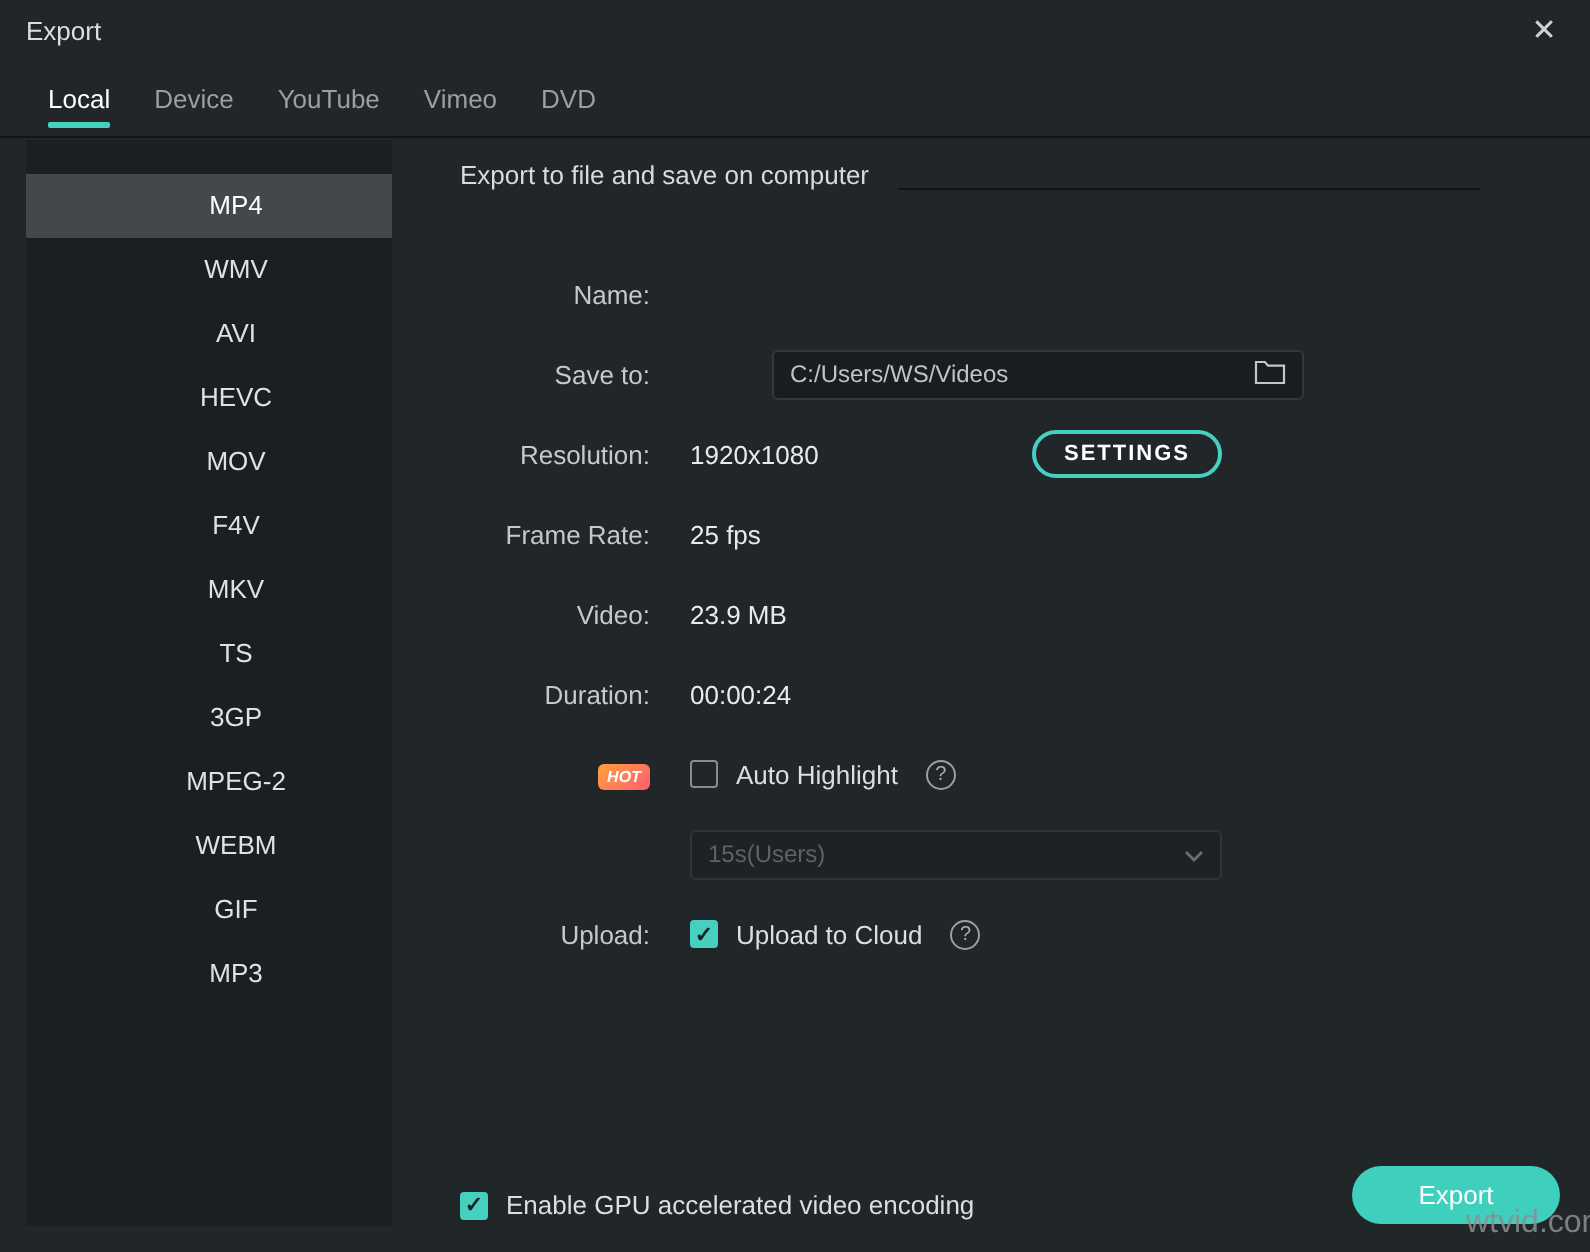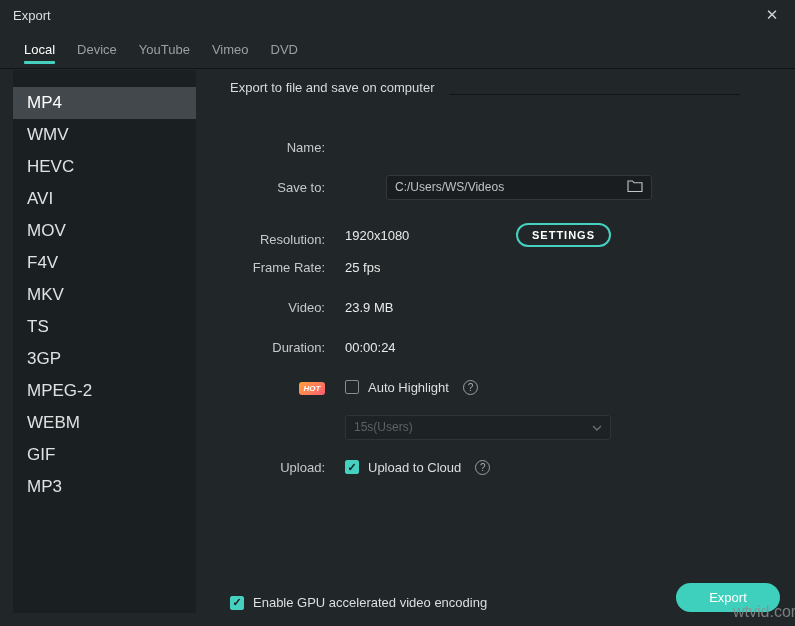--- a/index.html
+++ b/index.html
@@ -33,22 +33,22 @@
   .tab.active{ color:#ffffff; }
   .tab.active::after{
     content:""; position:absolute; left:0; right:0; bottom:4px;
     height:3px; background:#45d0c0; border-radius:1px;
   }
   .sidebar{
     position:absolute; left:13px; top:70px; width:183px; height:543px;
     background:#1a1f21; padding-top:17px;
   }
   .fmt{
-    height:32px; line-height:32px; padding-left:14px;
-    font-size:17px; color:#dfe1e2; cursor:default;
+    height:32px; line-height:32px; padding-left:27px;
+    font-size:13px; color:#dfe1e2; cursor:default;text-align:center;
   }
   .fmt.selected{ background:#42484c; color:#ffffff; }
 
   .main{ position:absolute; left:230px; top:0; width:510px; }
   .section-head{
     position:absolute; left:0; top:80px; width:510px;
     display:flex; align-items:flex-end;
   }
   .section-head .txt{ font-size:13px; color:#d8dadb; white-space:nowrap; }
   .section-head .rule{ flex:1; height:1px; background:#121517; margin-left:14px; }
@@ -56,21 +56,21 @@
   .row{
     position:absolute; left:0; width:510px; height:40px;
     display:flex; align-items:center;
   }
   .row .lab{
     width:95px; text-align:right; font-size:13px; color:#c6c9ca; flex:none;
   }
   .row .content{
     margin-left:20px; width:266px; display:flex; align-items:center;
   }
-  .r-name{ top:127px; } .r-save{ top:167px;gap:41px; } .r-res{ top:207px;align-items:flex-end; }
+  .r-name{ top:127px; } .r-save{ top:167px;gap:41px; } .r-res{ top:207px; }
   .r-fps{ top:247px; } .r-size{ top:287px; } .r-dur{ top:327px; }
   .r-hl{ top:367px; } .r-preset{ top:407px; } .r-upload{ top:447px; }
 
   .text-input{
     width:266px; height:25px; background:#1b2022;
     border:1px solid #45d0c0; border-radius:3px;
     display:flex; align-items:center; padding:0 8px;
     font-size:13px; color:#f0f2f2;
   }
   .caret{ display:inline-block; width:1px; height:14px; background:#e9ebeb; margin-left:1px; }
@@ -150,22 +150,22 @@
   <div class="tab active">Local</div>
   <div class="tab">Device</div>
   <div class="tab">YouTube</div>
   <div class="tab">Vimeo</div>
   <div class="tab">DVD</div>
 </div>
 
 <div class="sidebar">
   <div class="fmt selected">MP4</div>
   <div class="fmt">WMV</div>
+  <div class="fmt">AVI</div>
   <div class="fmt">HEVC</div>
-  <div class="fmt">AVI</div>
   <div class="fmt">MOV</div>
   <div class="fmt">F4V</div>
   <div class="fmt">MKV</div>
   <div class="fmt">TS</div>
   <div class="fmt">3GP</div>
   <div class="fmt">MPEG-2</div>
   <div class="fmt">WEBM</div>
   <div class="fmt">GIF</div>
   <div class="fmt">MP3</div>
 </div>

